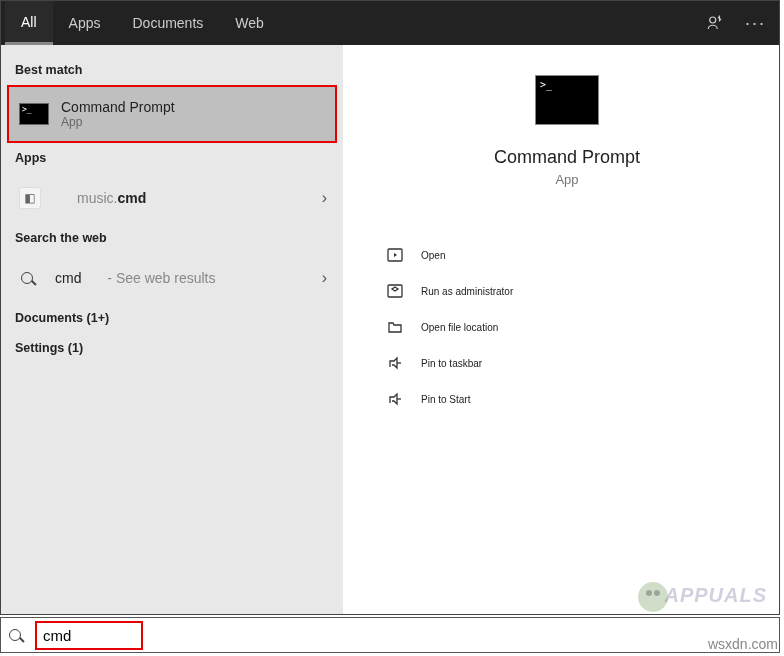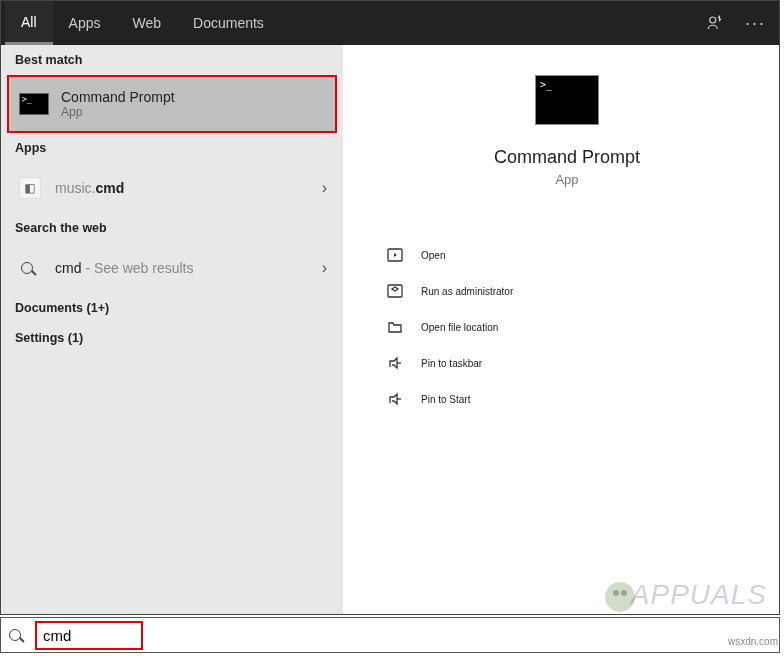--- a/index.html
+++ b/index.html
@@ -9,21 +9,21 @@
 
 .topbar { height: 44px; background: #222; display: flex; align-items: center; color: #ccc; font-size: 14px; padding: 0 4px; }
 .tab { padding: 4px 16px; height: 44px; display: flex; align-items: center; cursor: pointer; }
 .tab.active { color: #fff; border-bottom: 3px solid #888; background: #2a2a2a; }
 .tab-more::after { content: ""; display: inline-block; margin-left: 6px; border-left: 4px solid transparent; border-right: 4px solid transparent; border-top: 5px solid #ccc; }
 .top-spacer { flex: 1; }
 .top-icon { width: 40px; height: 44px; display: flex; align-items: center; justify-content: center; color: #ccc; }
 .dots { font-size: 18px; letter-spacing: 1px; }
 
 .body { display: flex; height: calc(100% - 44px); }
-.left { width: 342px; background: #e8e8e8; }
+.left { width: 342px; background: #e8e8e8; padding-top: 10px; }
 .right { flex: 1; background: #fff; padding: 24px 30px 0 42px; }
 
 .section-label { font-size: 12.5px; font-weight: 600; color: #222; padding: 8px 14px; }
 .result-row { display: flex; align-items: center; padding: 10px 14px; position: relative; cursor: pointer; }
 .result-row .chev { position: absolute; right: 16px; color: #555; font-size: 16px; }
 .result-row .icon-slot { width: 30px; height: 30px; display: flex; align-items: center; justify-content: center; margin-right: 10px; flex-shrink: 0; }
 .result-row .text { display: flex; flex-direction: column; }
 .result-row .title { font-size: 14px; color: #222; }
 .result-row .sub { font-size: 12px; color: #666; }
 
@@ -31,55 +31,55 @@
 .best-match .icon-slot { width: 34px; height: 34px; }
 
 .cmd-icon-sm { width: 30px; height: 22px; background: #000; border: 1px solid #666; position: relative; }
 .cmd-icon-sm::before { content: ">_"; color: #fff; font-size: 8px; position: absolute; top: 1px; left: 2px; font-family: monospace; }
 
 .globe-icon { width: 22px; height: 22px; border-radius: 3px; background: #f5f5f5; display: flex; align-items: center; justify-content: center; font-size: 12px; color: #666; border:1px solid #ddd;}
 .search-icon-sm::before { content: ""; display: inline-block; width: 10px; height: 10px; border: 1.5px solid #444; border-radius: 50%; }
 .search-icon-sm::after { content: ""; display: inline-block; width: 6px; height: 1.5px; background: #444; transform: rotate(45deg); position: relative; top: 5px; left: -2px; }
 .search-icon-sm { display:inline-flex; align-items:center; }
 
-.muted { color: #888; }
+.muted { color: #888; margin-left: 22px; }
 
 .preview { display: flex; flex-direction: column; align-items: center; }
 .cmd-icon-lg { width: 64px; height: 50px; background: #000; border: 1px solid #888; margin-top: 6px; }
 .cmd-icon-lg::before { content: ">_"; color:#fff; font-size:10px; font-family:monospace; display:block; padding:3px 4px;}
 .preview-title { font-size: 18px; color: #222; margin-top: 22px; font-weight: 400; }
 .preview-sub { font-size: 13px; color: #777; margin-top: 4px; }
 
 .actions { margin-top: 50px; }
 .action-row { display: flex; align-items: center; padding: 10px 0; font-size: 10px; color: #222; cursor: pointer; }
 .action-row .aicon { width: 20px; height: 16px; margin-right: 16px; display:inline-flex; align-items:center; justify-content:center; color:#333; }
 
-.watermark { position: absolute; right: 12px; bottom: 2px; font-size: 28px; font-weight: 400; letter-spacing: 1px; color: rgba(120,120,160,0.35); font-style: italic; }
+.watermark { position: absolute; right: 12px; bottom: 2px; font-size: 20px; font-weight: 700; letter-spacing: 1px; color: rgba(120,120,160,0.35); font-style: italic; }
 .watermark .mascot { display:inline-block; width:30px; height:30px; border-radius:50%; background: rgba(120,160,100,0.35); vertical-align:middle; margin-right:-4px; position:relative; }
 .watermark .mascot::before{content:"";position:absolute;width:6px;height:6px;border-radius:50%;background:rgba(80,80,80,.4);top:8px;left:8px;box-shadow:8px 0 rgba(80,80,80,.4);}
 
 .searchbar { position: absolute; left: 0; top: 617px; width: 780px; height: 36px; border: 1.5px solid #555; display: flex; align-items: center; background: #fff; }
 .searchbar .sicon { width: 34px; display:flex; align-items:center; justify-content:center; }
 .searchbar input { border: none; outline: none; font-size: 15px; width: 100px; padding: 4px 4px; }
 .search-highlight { border: 2px solid #e60000; display:inline-block; padding:0 2px;}
 
-.footer-credit { position:absolute; right:6px; bottom:2px; font-size:10px; color:#888; top: 636px; }
+.footer-credit { position:absolute; right:6px; bottom:2px; font-size:14px; color:#888; top: 636px; }
 
 svg { display:block; }
 </style>
 </head>
 <body>
 
 <div class="window">
 
   <div class="topbar">
     <div class="tab active">All</div>
     <div class="tab">Apps</div>
+    <div class="tab">Documents</div>
     <div class="tab">Web</div>
-    <div class="tab">Documents</div>
     <div class="top-spacer"></div>
     <div class="top-icon">
       <svg width="18" height="18" viewBox="0 0 24 24" fill="none" stroke="#ccc" stroke-width="1.6">
           <circle cx="9" cy="8" r="4"></circle>
           <path d="M3 20c0-3 3-5 6-5s6 2 6 5"></path>
           <path d="M16 4l4 4M18 2v8"></path>
         </svg>
     </div>
     <div class="top-icon">
         <span class="dots">···</span>

